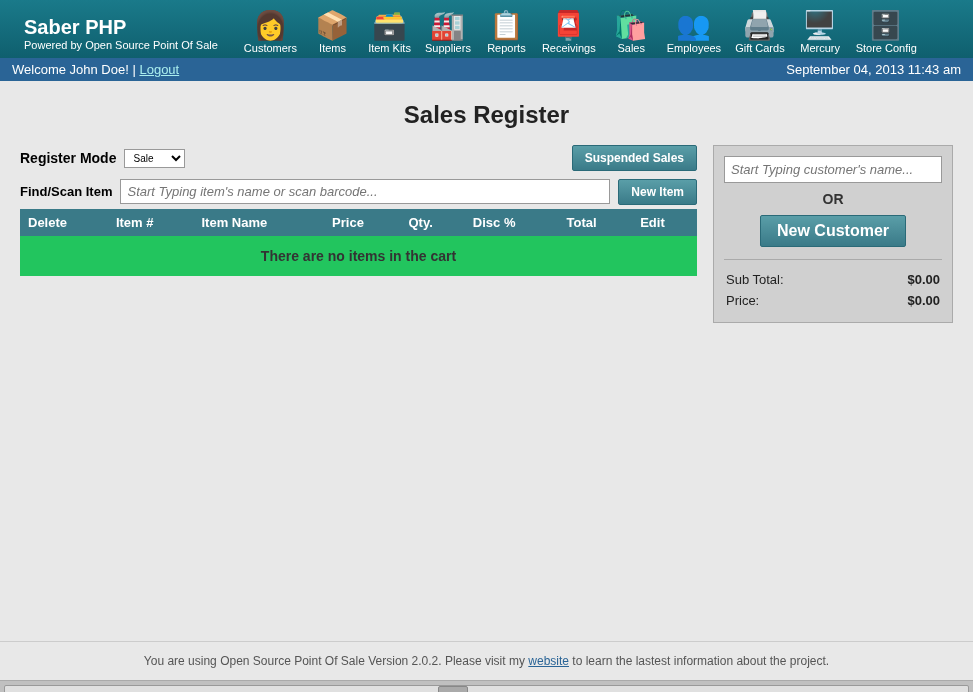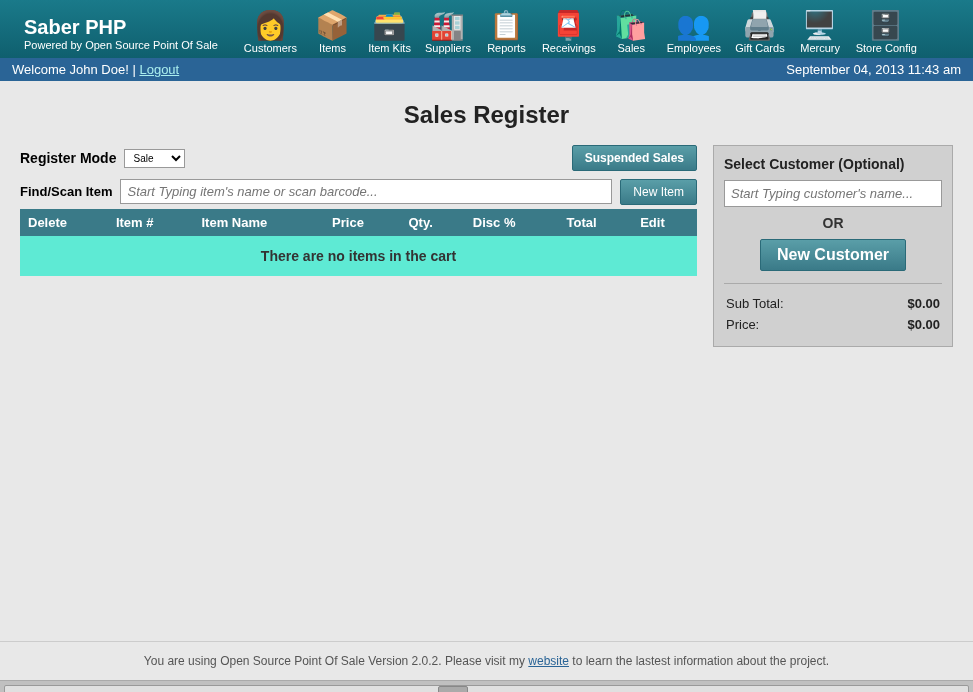--- a/index.html
+++ b/index.html
@@ -147,21 +147,21 @@
       background: white;
       color: #666;
       font-style: italic;
     }
     #new-item-btn {
       background: linear-gradient(180deg, #5a9ea8 0%, #3a7a88 100%);
       color: white;
       border: 1px solid #2a6a78;
       padding: 5px 12px;
       font-size: 12px;
-      font-weight: normal;
+      font-weight: bold;
       cursor: pointer;
       border-radius: 2px;
       margin-left: 8px;
       white-space: nowrap;
     }
 
     
     #cart-table {
       width: 100%;
       border-collapse: collapse;
@@ -171,21 +171,21 @@
       background: #3a7a88;
       color: #ffffff;
     }
     #cart-table thead th {
       padding: 6px 8px;
       text-align: left;
       font-size: 13px;
       font-weight: bold;
     }
     #cart-table tbody tr.empty-row td {
-      background: #5eead4;
+      background: #22c55e;
       padding: 12px;
       text-align: center;
       font-weight: bold;
       font-size: 14px;
       color: #333;
     }
 
     
     #right-panel {
       width: 240px;
@@ -390,21 +390,20 @@
         </thead>
         <tbody>
           <tr class="empty-row">
             <td colspan="8">There are no items in the cart</td>
           </tr>
         </tbody>
       </table>
     </div>
 
     <div id="right-panel">
-      <div id="select-customer-title">Select Customer (Optional)</div>
       <input id="customer-input" type="text" placeholder="Start Typing customer's name..." style="">
       <div id="or-divider">OR</div>
       <button id="new-customer-btn">New Customer</button>
 
       <hr id="totals-divider">
       <table id="totals-table">
         <tbody>
             <tr>
           <td>Sub Total:</td>
           <td>$0.00</td>

